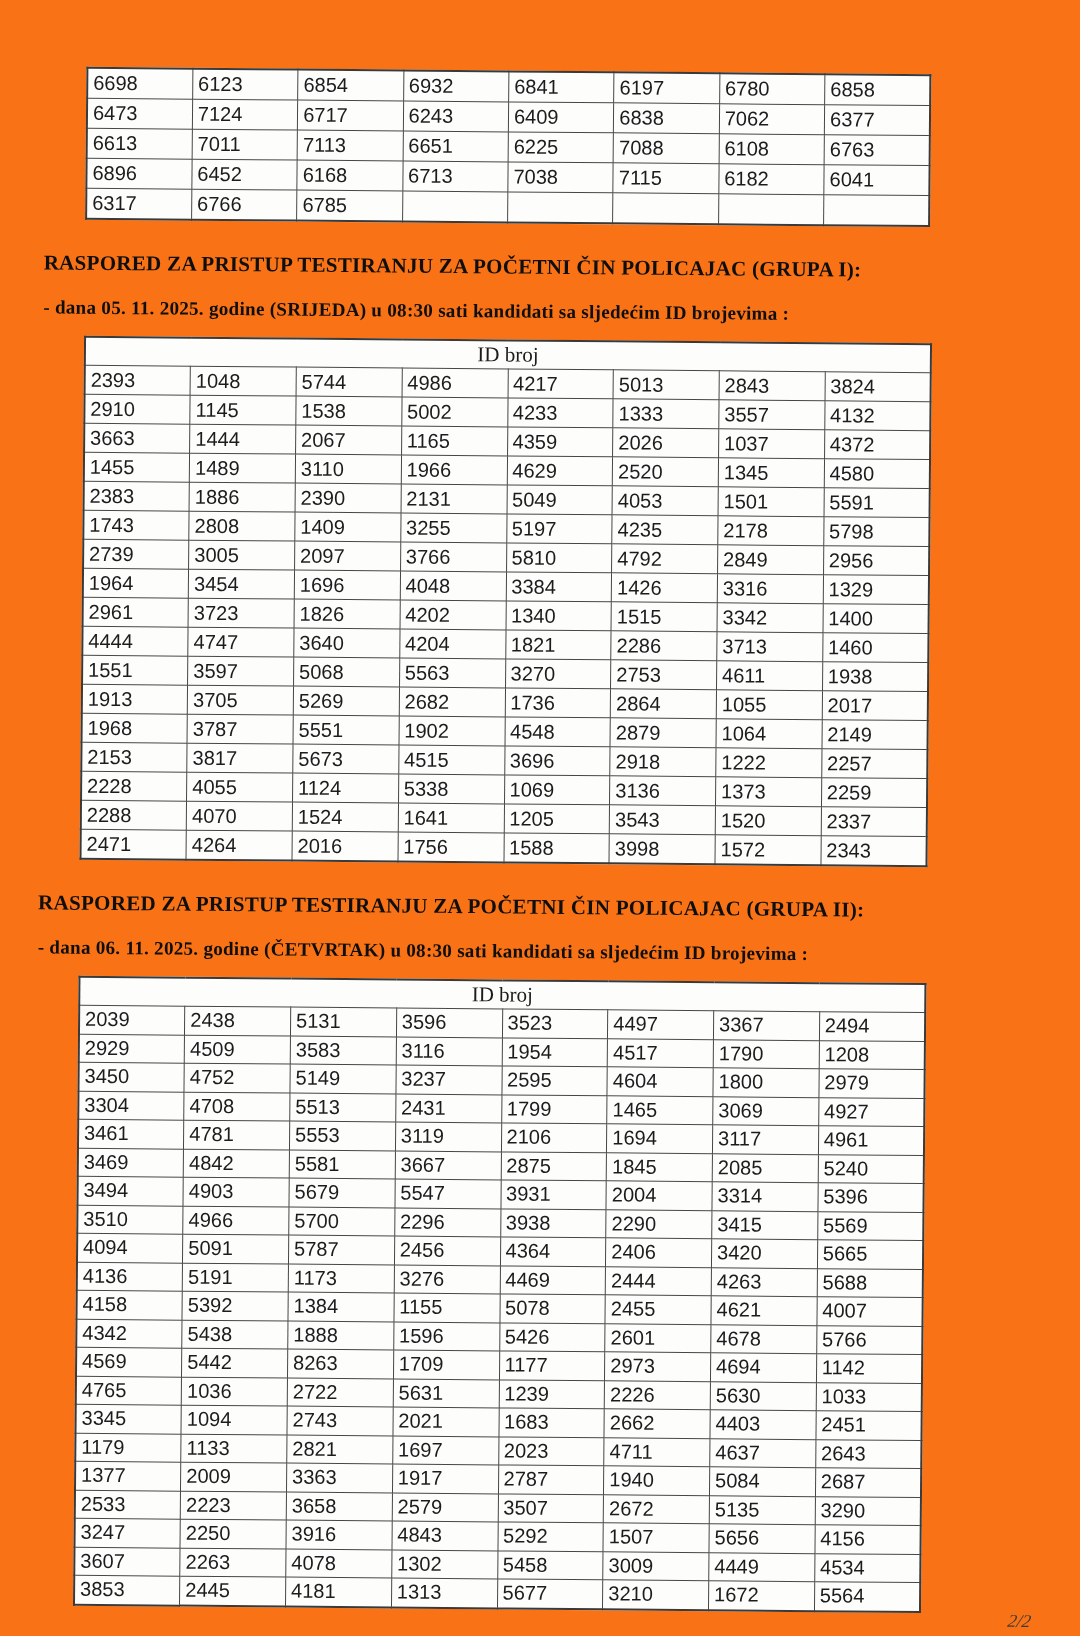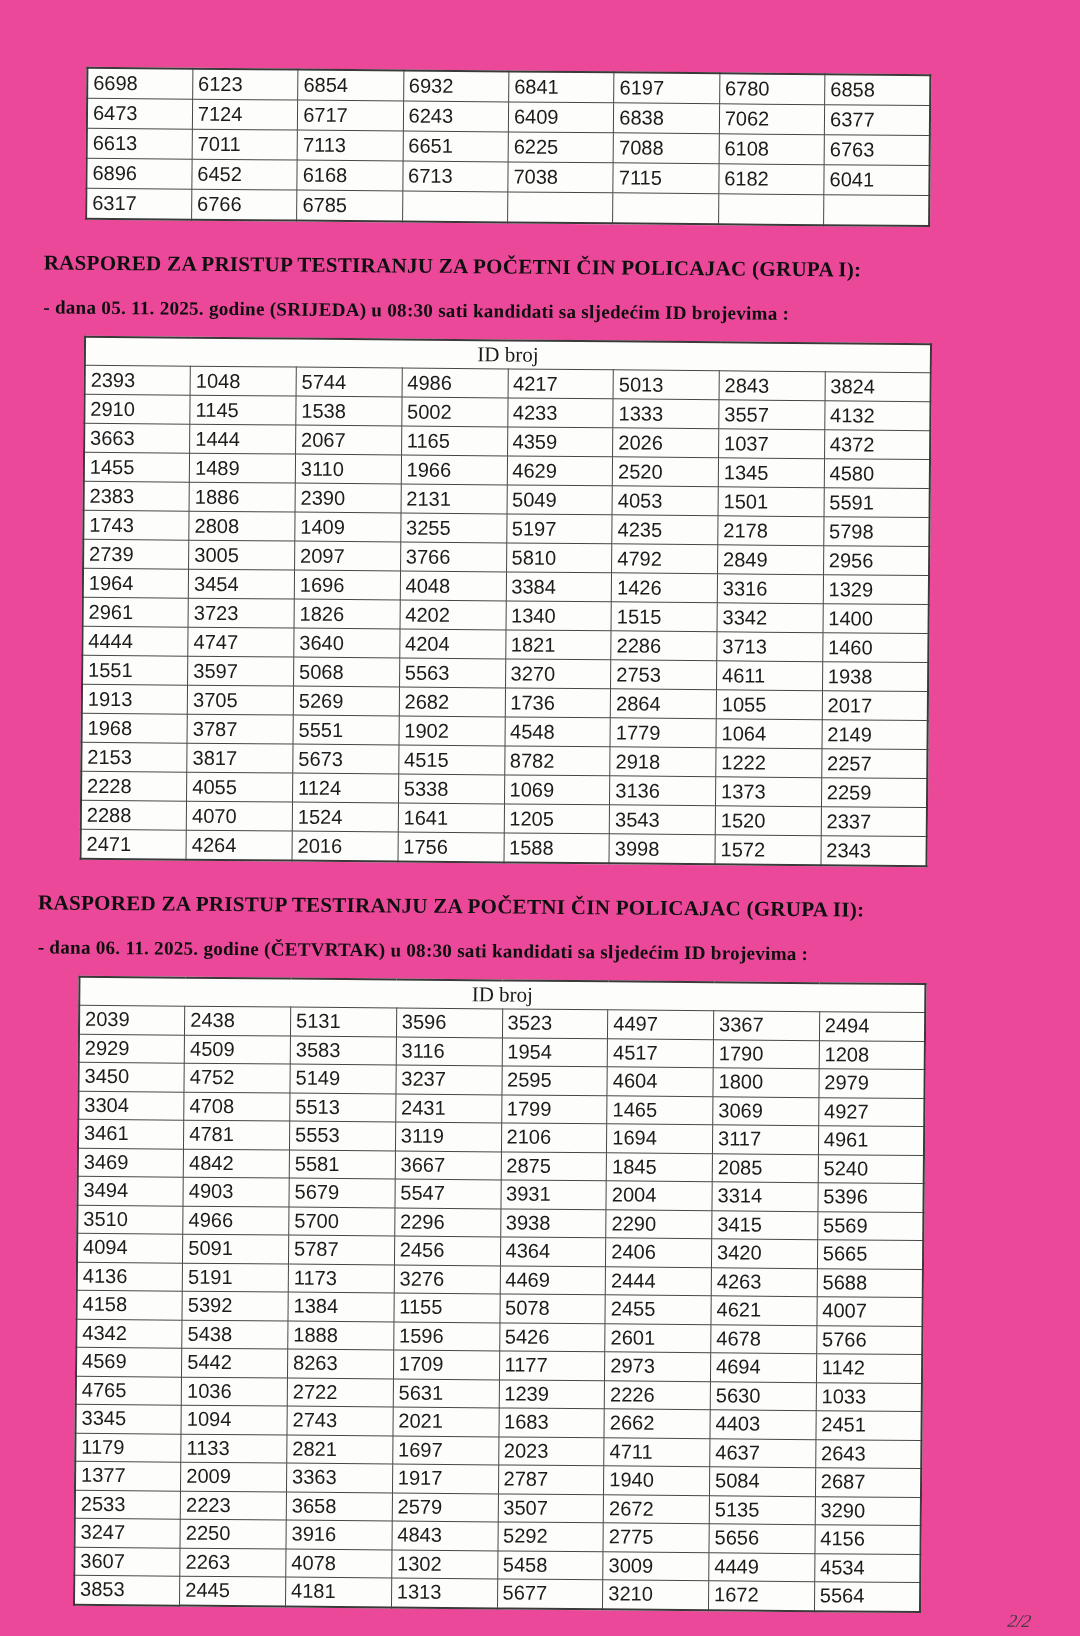--- a/index.html
+++ b/index.html
@@ -1,20 +1,20 @@
 <!DOCTYPE html>
 <html><head>
 <meta charset="utf-8">
 <style>
   html,body{margin:0;padding:0;background:#e8e8e6;}
   .page{
     position:relative;
     width:1080px;
     height:1636px;
-    background:#ec4899;
+    background:#f97316;
     overflow:hidden;
     color:#161616;
     font-family:"Liberation Serif", serif;
   }
   .rot{
     position:absolute;
     left:0; top:0;
     width:1080px; height:1636px;
     transform:rotate(0.5deg);
     transform-origin:0 0;
@@ -267,30 +267,30 @@
             <td>2864</td>
             <td>1055</td>
             <td>2017</td>
           </tr>
           <tr>
             <td>1968</td>
             <td>3787</td>
             <td>5551</td>
             <td>1902</td>
             <td>4548</td>
-            <td>1779</td>
+            <td>2879</td>
             <td>1064</td>
             <td>2149</td>
           </tr>
           <tr>
             <td>2153</td>
             <td>3817</td>
             <td>5673</td>
             <td>4515</td>
-            <td>8782</td>
+            <td>3696</td>
             <td>2918</td>
             <td>1222</td>
             <td>2257</td>
           </tr>
           <tr>
             <td>2228</td>
             <td>4055</td>
             <td>1124</td>
             <td>5338</td>
             <td>1069</td>
@@ -511,21 +511,21 @@
             <td>2672</td>
             <td>5135</td>
             <td>3290</td>
           </tr>
           <tr>
             <td>3247</td>
             <td>2250</td>
             <td>3916</td>
             <td>4843</td>
             <td>5292</td>
-            <td>2775</td>
+            <td>1507</td>
             <td>5656</td>
             <td>4156</td>
           </tr>
           <tr>
             <td>3607</td>
             <td>2263</td>
             <td>4078</td>
             <td>1302</td>
             <td>5458</td>
             <td>3009</td>

